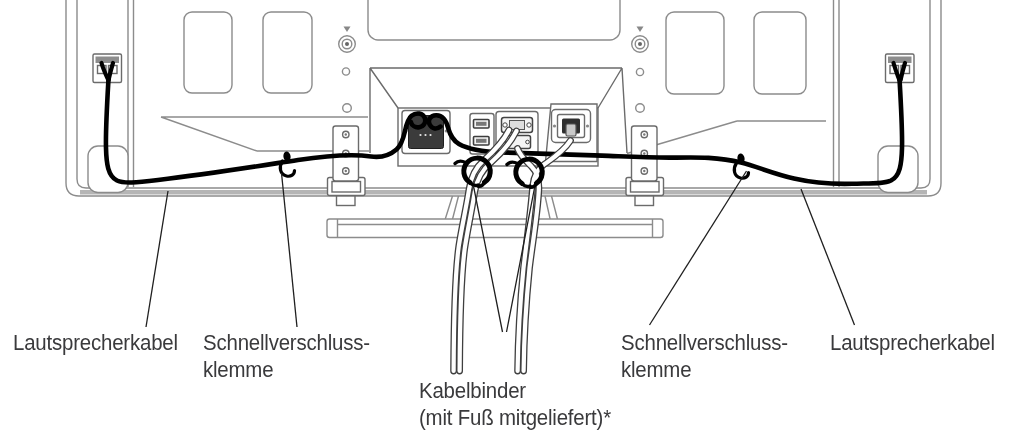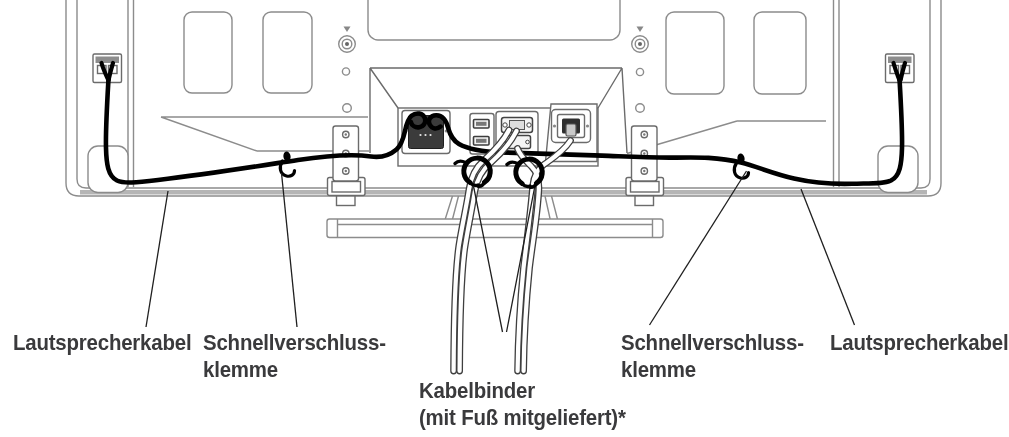--- a/index.html
+++ b/index.html
@@ -1,21 +1,21 @@
 <!DOCTYPE html>
 <html style="--background: #ffffff; --line: #8c8c8c; --detail_line: #6b6b6b; --cable: #000000; --label_text: #3a3a3c; --rim: #aeaeae;"><head>
 <meta charset="utf-8">
 <style>
   :root{
     --background:#ffffff; --line:#8c8c8c; --detail_line:#6b6b6b;
     --cable:#000000; --label_text:#3a3a3c; --rim:#aeaeae;
   }
   html,body{margin:0;padding:0;background:var(--background);}
   .stage{position:relative;width:1009px;height:436px;background:var(--background);
-         font-family:"Liberation Sans", sans-serif;overflow:hidden;font-weight:bold;}
+         font-family:"Liberation Sans", sans-serif;overflow:hidden;}
   svg{position:absolute;left:0;top:0;}
   .ln{stroke:var(--line);fill:none;stroke-width:1.4;}
   .lnd{stroke:var(--detail_line);fill:none;stroke-width:1.4;}
   .wfill{fill:#ffffff;}
   .cab{stroke:var(--cable);fill:none;stroke-width:4.6;stroke-linecap:round;stroke-linejoin:round;}
   .cabthin{stroke:var(--cable);fill:none;stroke-width:4.2;stroke-linecap:round;}
   .gray-under{stroke:#3f3f3f;fill:none;stroke-width:6.8;stroke-linecap:round;}
   .gray-over{stroke:#ffffff;fill:none;stroke-width:4.2;stroke-linecap:round;}
   .tie{stroke:var(--cable);fill:none;stroke-width:5;stroke-linecap:round;}
   .tie-s{stroke:var(--cable);fill:none;stroke-width:3.4;stroke-linecap:round;}

